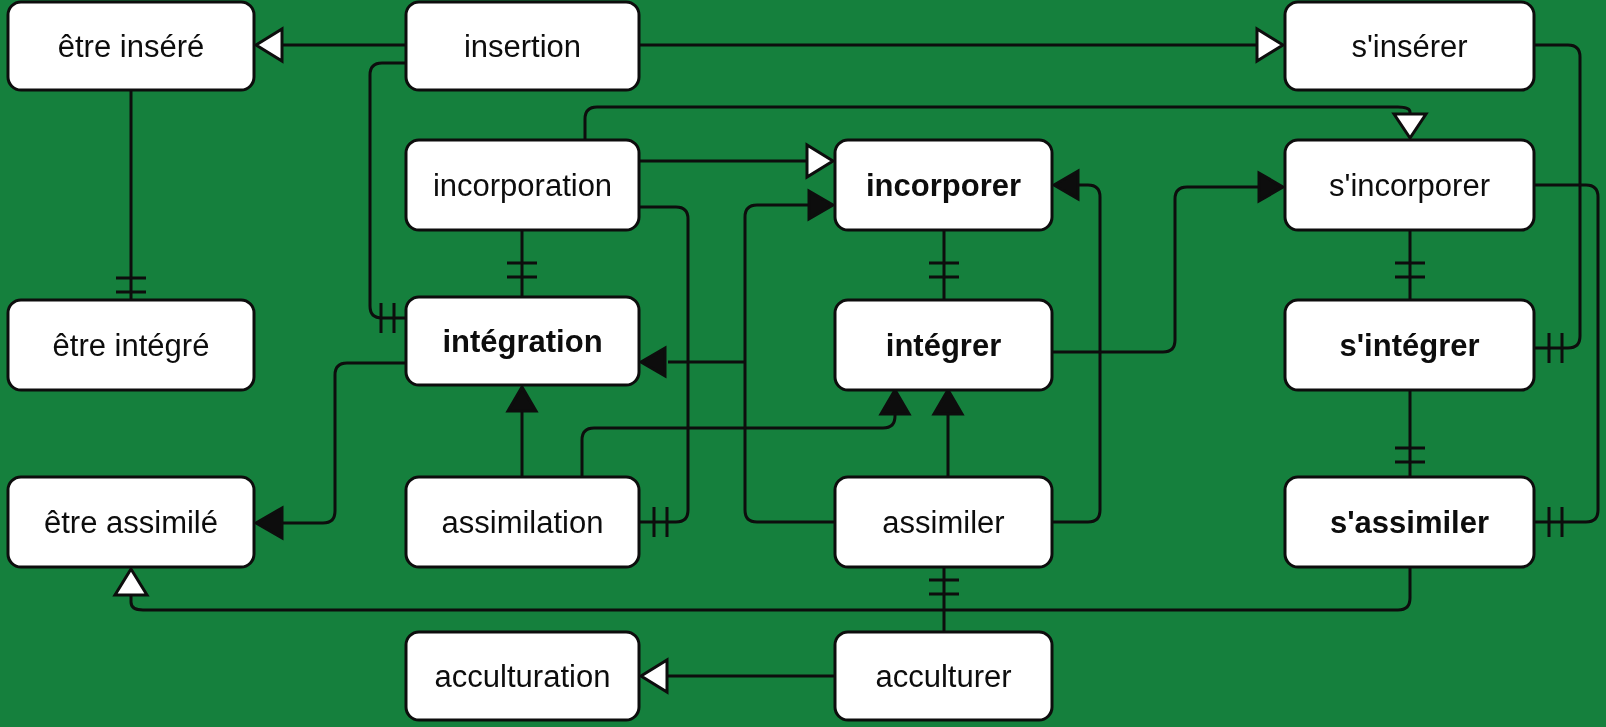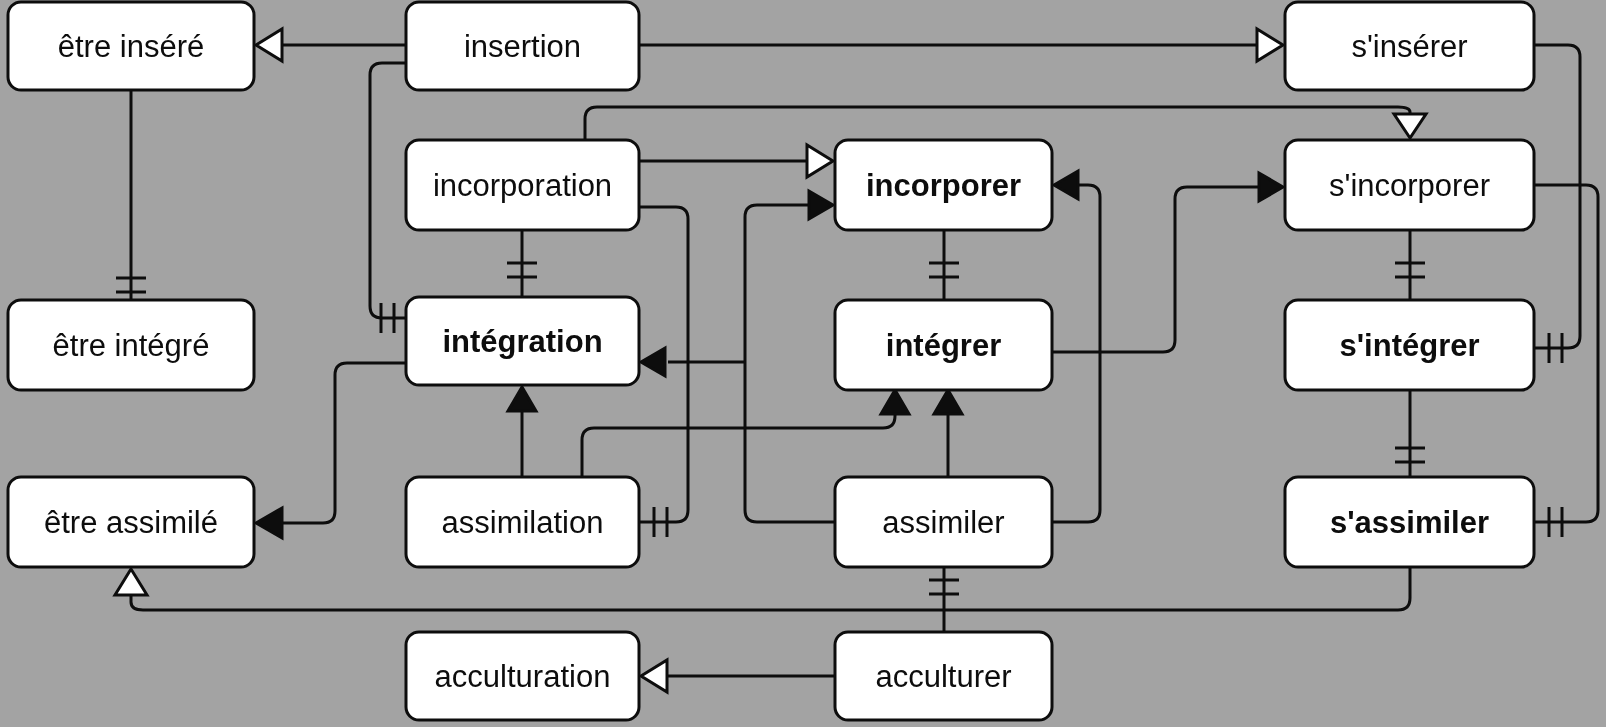--- a/index.html
+++ b/index.html
@@ -1,16 +1,16 @@
 <!DOCTYPE html>
 <html><head>
 <meta charset="utf-8">
 <style>
   html,body{margin:0;padding:0;background:#ffffff;}
-  #stage{position:relative;width:1606px;height:727px;background:#a3a3a3;overflow:hidden;}
+  #stage{position:relative;width:1606px;height:727px;background:#15803d;overflow:hidden;}
   .node-label{font-family:"Liberation Sans","DejaVu Sans",sans-serif;font-size:31px;fill:#0d0d0d;}
   .node-label.bold{font-weight:700;}
   .edge-path{fill:none;}
   .node-box{fill:#ffffff;}
 </style>
 </head>
 <body>
 
 <div id="stage">
   <svg id="diagram-svg" xmlns="http://www.w3.org/2000/svg" width="1606" height="727" viewBox="0 0 1606 727">

